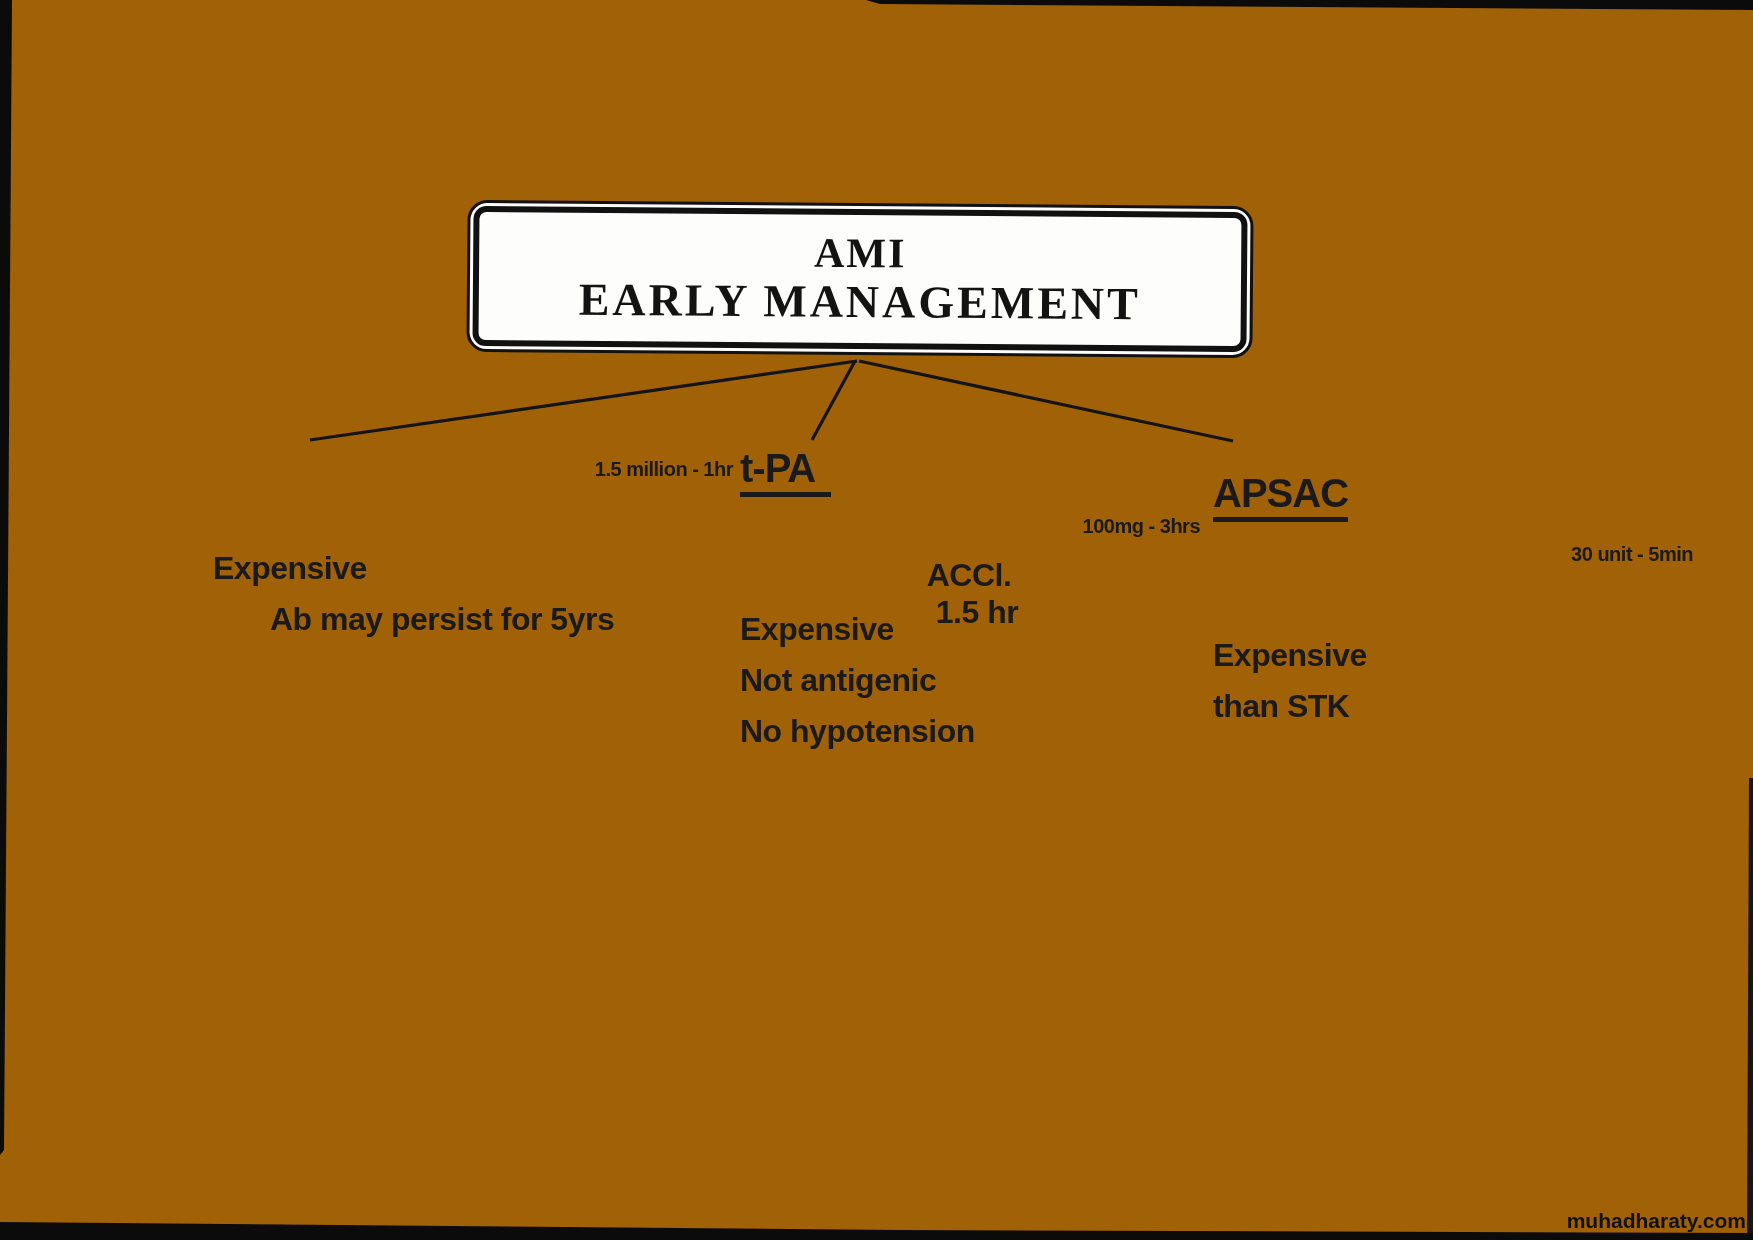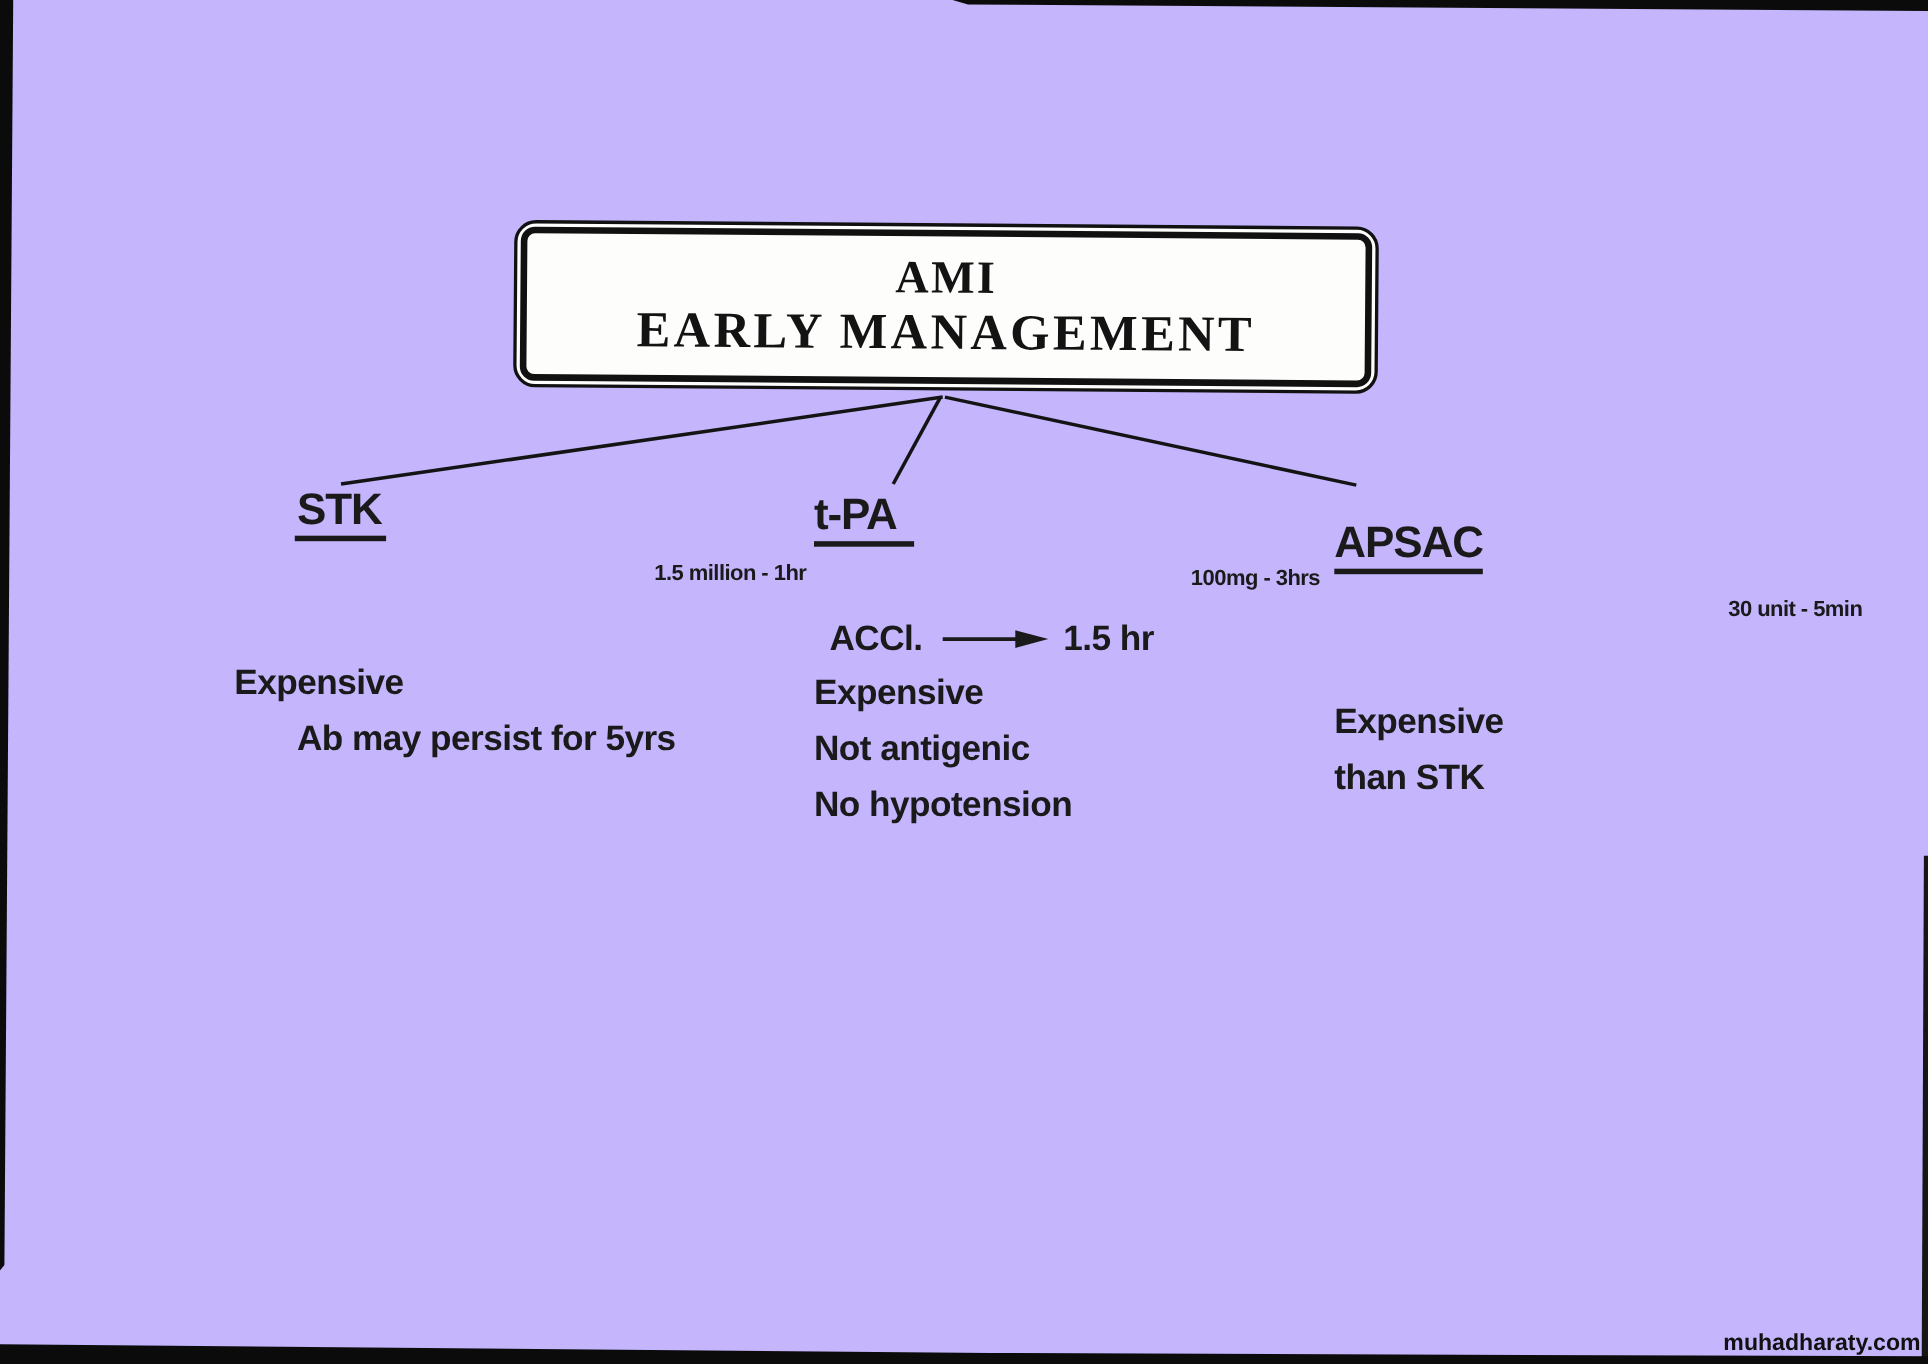--- a/index.html
+++ b/index.html
@@ -5,21 +5,21 @@
   html,body{margin:0;padding:0;}
   body{
     width:1753px;height:1240px;
     background:#e8e8e6;
     font-family:"Liberation Sans", sans-serif;
     overflow:hidden;
   }
   #page{
     position:relative;
     width:1753px;height:1240px;
-    background:#c4b5fd;
+    background:#a16207;
     color:#161616;
     overflow:hidden;
   }
   
   #scan-overlay{
     position:absolute;left:0;top:0;width:1753px;height:1240px;
     pointer-events:none;
   }
   
   .title-box-outer{
@@ -66,21 +66,21 @@
   #col-tpa .col-heading{padding-right:16px;}
   #col-tpa .dose{margin-top:7px;}
   #col-tpa .notes{margin-top:1px;}
   #col-apsac{left:1213px;top:450px;width:480px;margin-top:20px;}
   #col-apsac .dose{margin-top:10px;}
   #col-apsac .notes{margin-top:54px;}
   
   .accl-row{
     display:flex;align-items:center;
     margin-top:9px;margin-left:14px;height:46px;
-    font-size:32px;letter-spacing:-0.5px;
+    font-size:32px;letter-spacing:-0.5px;flex-direction:column;
   }
   .accl-label{margin-right:16px;}
   .accl-arrow{margin-right:12px;}
   .accl-value{white-space:nowrap;}
   
   #watermark{
     position:absolute;right:7px;top:1209px;
     font-size:21px;font-weight:bold;color:#111;
     letter-spacing:0px;
   }
@@ -108,21 +108,20 @@
   </svg>
 
   <div class="title-box-outer">
     <div class="title-box-inner">
       <div class="title-line1">AMI</div>
       <div class="title-line2">EARLY MANAGEMENT</div>
     </div>
   </div>
 
   <div class="col" id="col-stk">
-    <div><span class="col-heading">STK</span></div>
     <div class="dose">1.5 million - 1hr</div>
     <div class="notes">
       <div class="note">Expensive</div>
       <div class="note indent">Ab may persist for 5yrs</div>
     </div>
   </div>
 
   <div class="col" id="col-tpa">
     <div><span class="col-heading">t-PA</span></div>
     <div class="dose">100mg - 3hrs</div>

